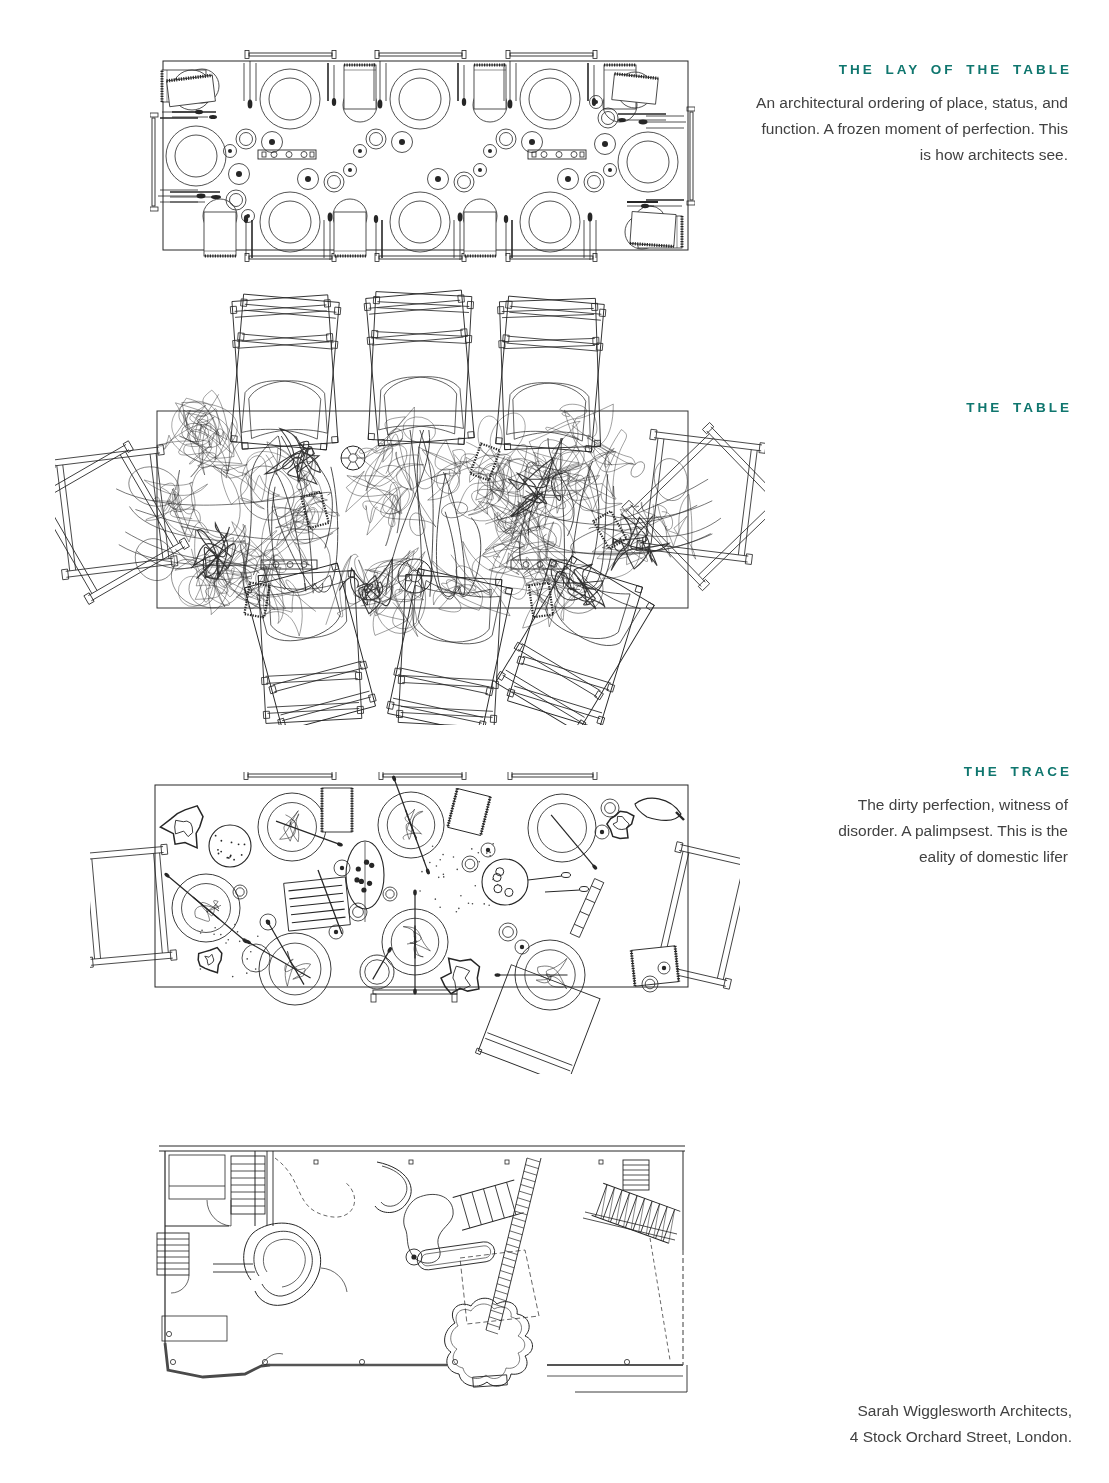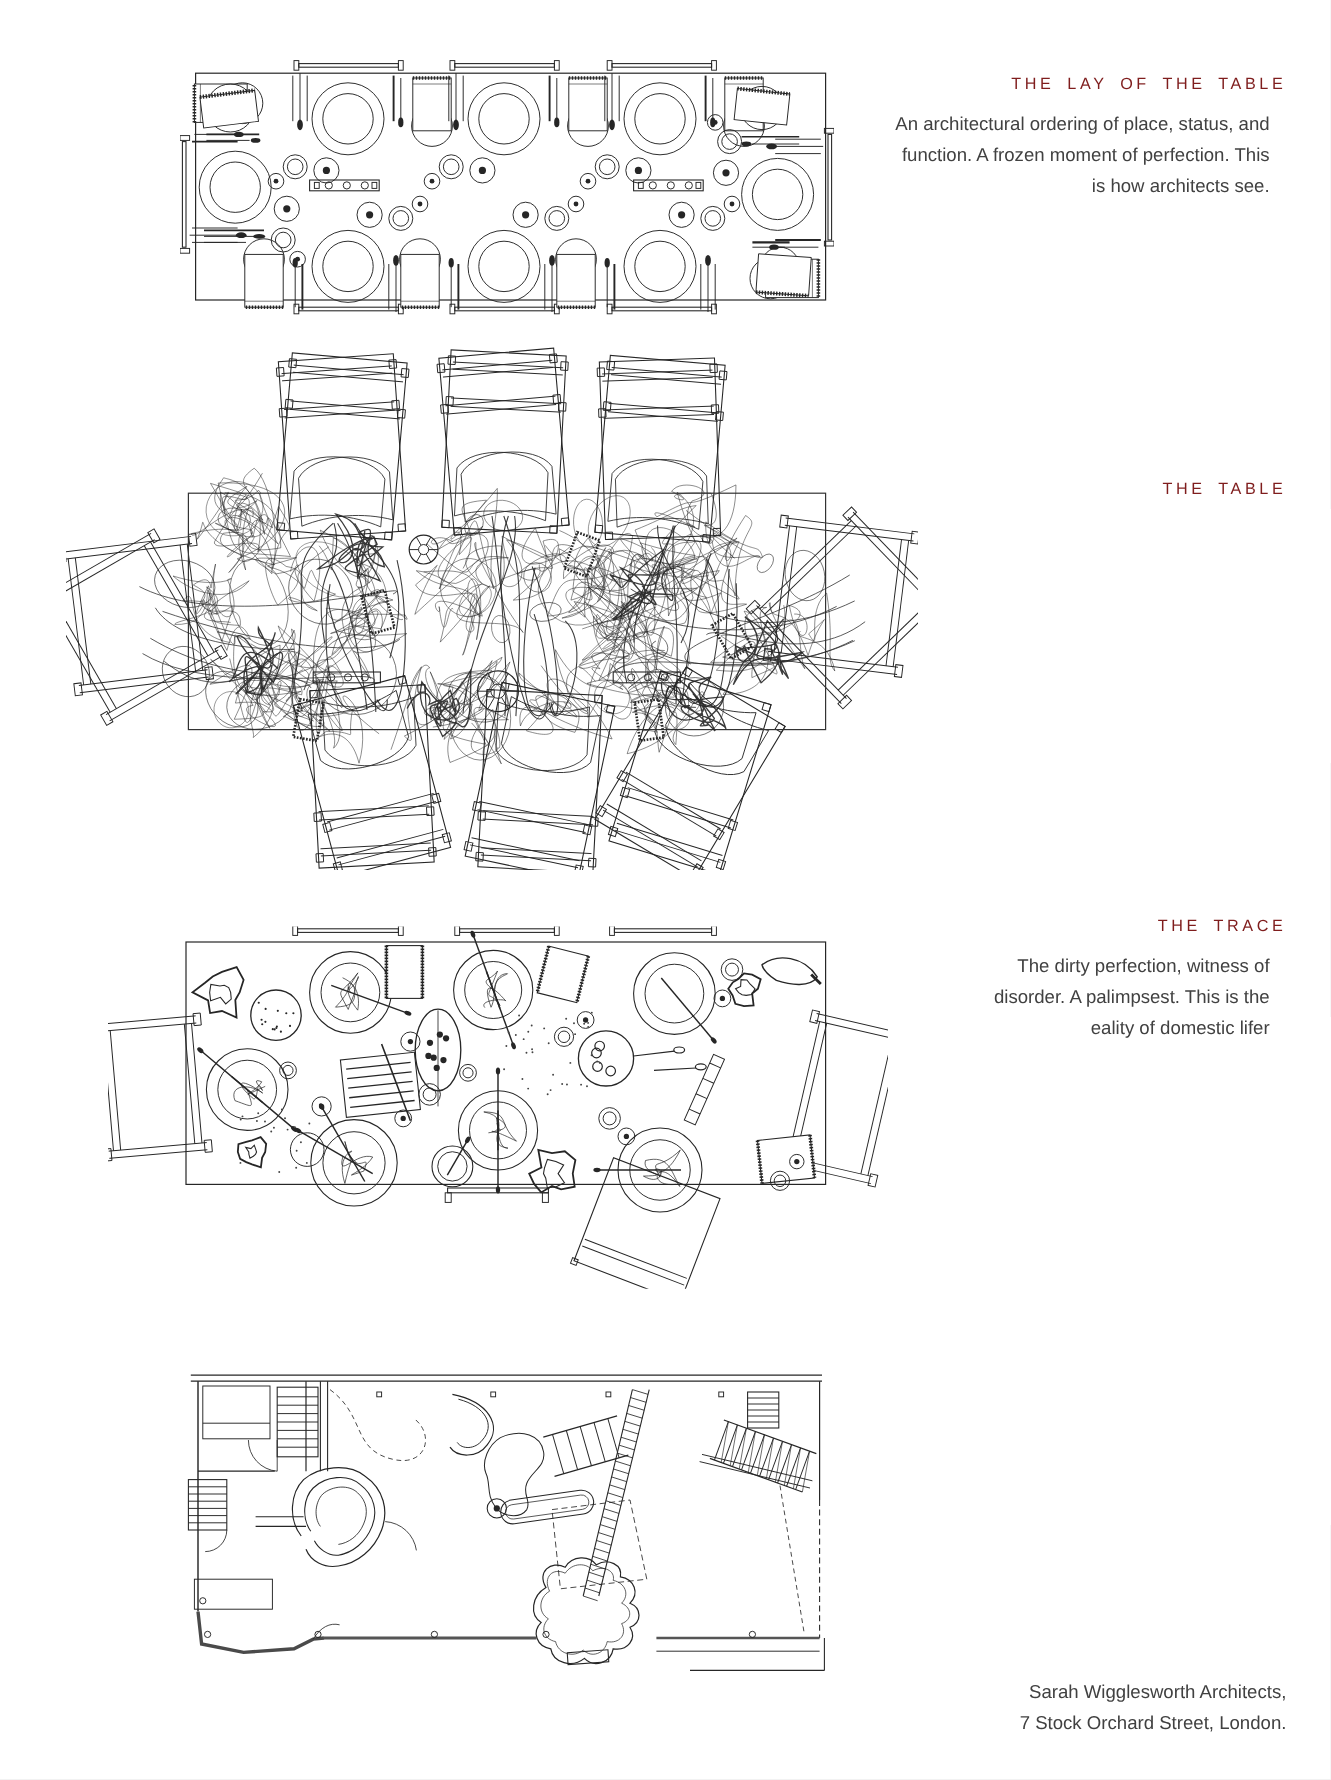--- a/index.html
+++ b/index.html
@@ -6,25 +6,25 @@
   .page{
     position:relative;width:1109px;height:1483px;margin:0 auto;
     background:#ffffff;overflow:hidden;
     font-family:"Liberation Sans","DejaVu Sans",sans-serif;
   }
   .fig{position:absolute;}
   .txt{
     position:absolute;right:37px;width:340px;text-align:right;color:#3e3e3e;
   }
   .txt h2{
-    margin:0 0 13px 0;font-size:13.5px;font-weight:400;letter-spacing:3px;
-    word-spacing:4px;color:#7f1d1d;
+    margin:0 0 13px 0;font-size:13.5px;font-weight:700;letter-spacing:3px;
+    word-spacing:4px;color:#0f766e;
   }
   .txt p{
-    margin:14px;font-size:15.5px;line-height:26px;white-space:pre-line;color:#414141;
+    margin:4px;font-size:15.5px;line-height:26px;white-space:pre-line;color:#414141;
   }
   .credit{
     position:absolute;right:37px;width:340px;text-align:right;
     font-size:15.5px;line-height:26px;color:#414141;white-space:pre-line;
   }
 </style>
 </head>
 <body>
 
 <div class="page">
@@ -1039,15 +1039,15 @@
 
   <div class="txt" style="top:764px">
     <h2>THE TRACE</h2>
     <p>The dirty perfection, witness of
 disorder. A palimpsest. This is the
 eality of domestic lifer</p>
   </div>
 
 
   <div class="credit" style="top:1398px">Sarah Wigglesworth Architects,
-7 Stock Orchard Street, London.</div>
+4 Stock Orchard Street, London.</div>
 
 </div>
 
 </body></html>

